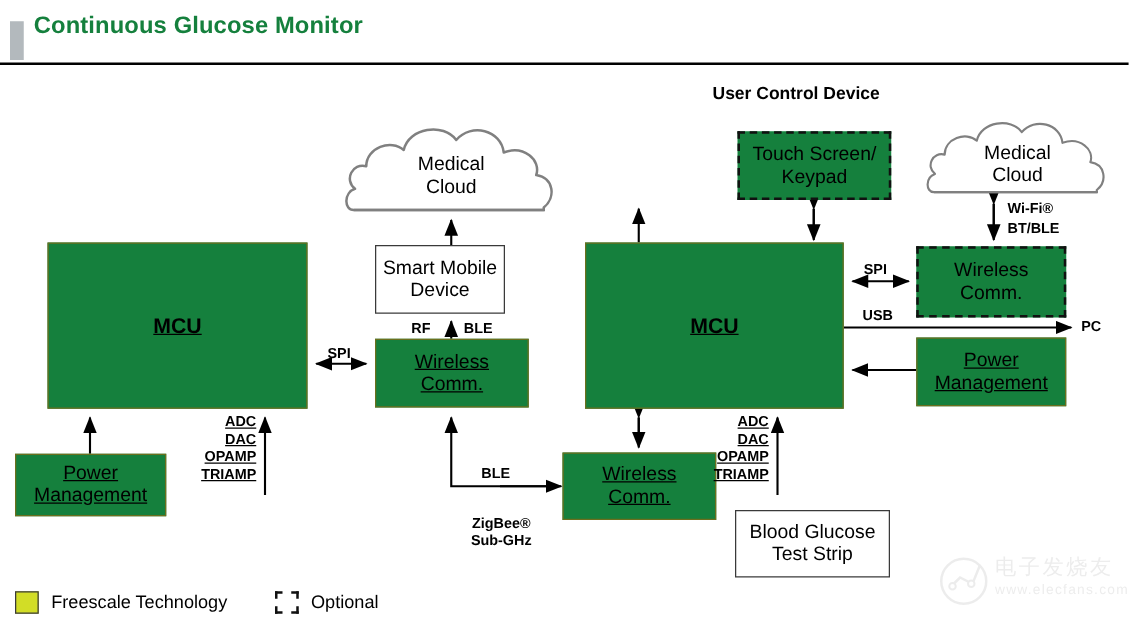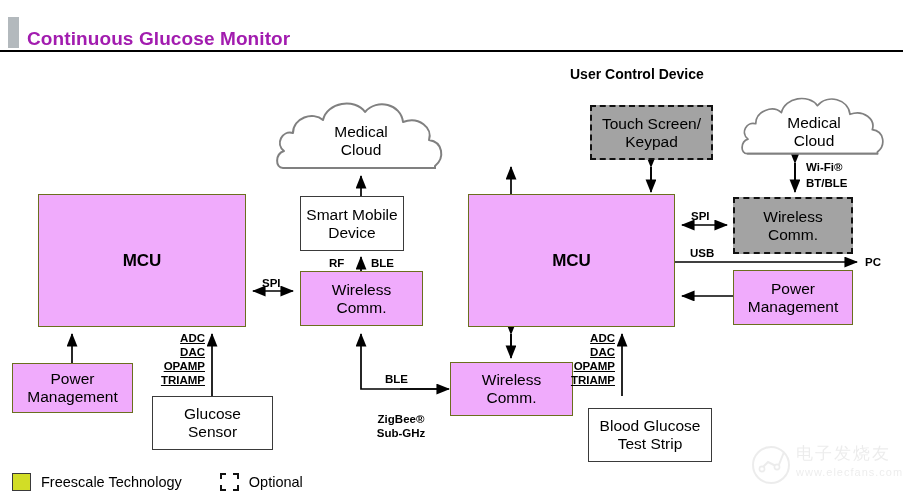--- a/index.html
+++ b/index.html
@@ -13,34 +13,34 @@
   
   .header-bar{
     position:absolute;left:0;top:17px;width:903px;height:33px;
     border-bottom:2px solid #000;
   }
   .header-accent{
     position:absolute;left:8px;top:17px;width:11px;height:31px;
     background:#b3b9bd;
   }
   .header-title{
-    position:absolute;left:27px;top:28px;
-    font-size:19px;font-weight:bold;color:#a21caf;letter-spacing:.1px;
+    position:absolute;left:27px;top:10px;
+    font-size:19px;font-weight:bold;color:#15803d;letter-spacing:.1px;
     white-space:nowrap;
   }
 
   
   .box{
     position:absolute;box-sizing:border-box;
     display:flex;align-items:center;justify-content:center;
     text-align:center;line-height:1.15;color:#000;
   }
   .box-white{background:#fff;border:1.5px solid #3a3a3a;}
-  .box-green{background:#f0abfc;border:1.5px solid #6b6f1e;}
-  .box-green-dashed{background:#a3a3a3;border:2px dashed #111;justify-content:center;}
+  .box-green{background:#15803d;border:1.5px solid #6b6f1e;text-decoration:underline;}
+  .box-green-dashed{background:#15803d;border:2px dashed #111;justify-content:center;}
   .box .lbl{display:block;font-size:15.5px;}
   .box.big .lbl{font-size:17px;font-weight:bold;}
 
   
   .section-title{
     position:absolute;font-size:14px;font-weight:bold;color:#000;
     white-space:nowrap;
   }
 
   
@@ -145,26 +145,20 @@
     <span class="lbl">MCU</span>
   </div>
 
   <div class="box box-green" style="left:12px;top:363px;width:121px;height:50px;">
     <span>
       <span class="lbl">Power</span>
       <span class="lbl">Management</span>
     </span>
   </div>
 
-  <div class="box box-white" style="left:152px;top:396px;width:121px;height:54px;">
-    <span>
-      <span class="lbl">Glucose</span>
-      <span class="lbl">Sensor</span>
-    </span>
-  </div>
 
   <div class="box box-green" style="left:300px;top:271px;width:123px;height:55px;">
     <span>
       <span class="lbl">Wireless</span>
       <span class="lbl">Comm.</span>
     </span>
   </div>
 
   <div class="box box-white" style="left:300px;top:196px;width:104px;height:55px;">
     <span>

